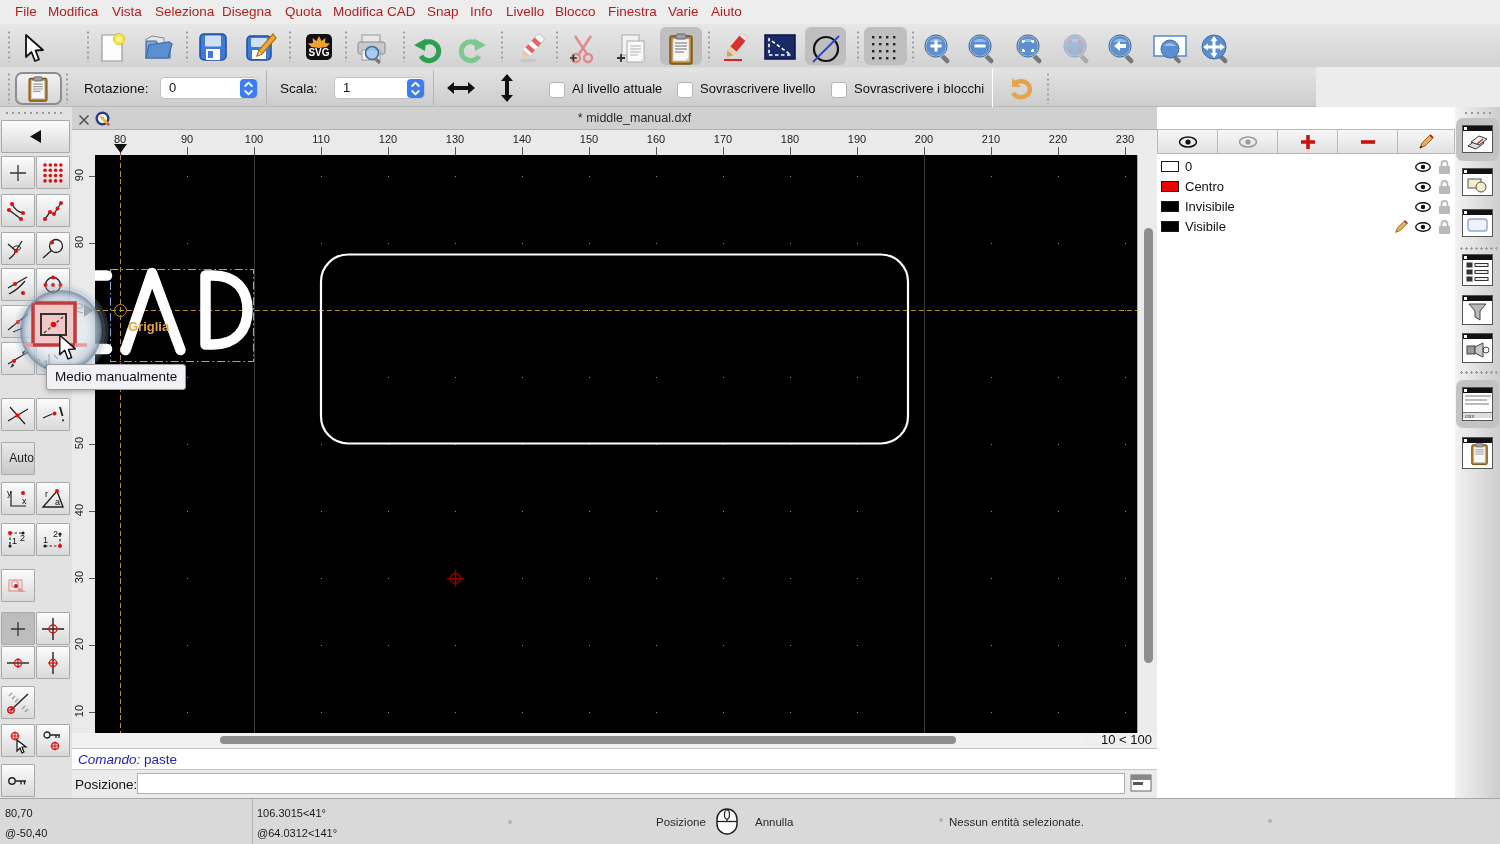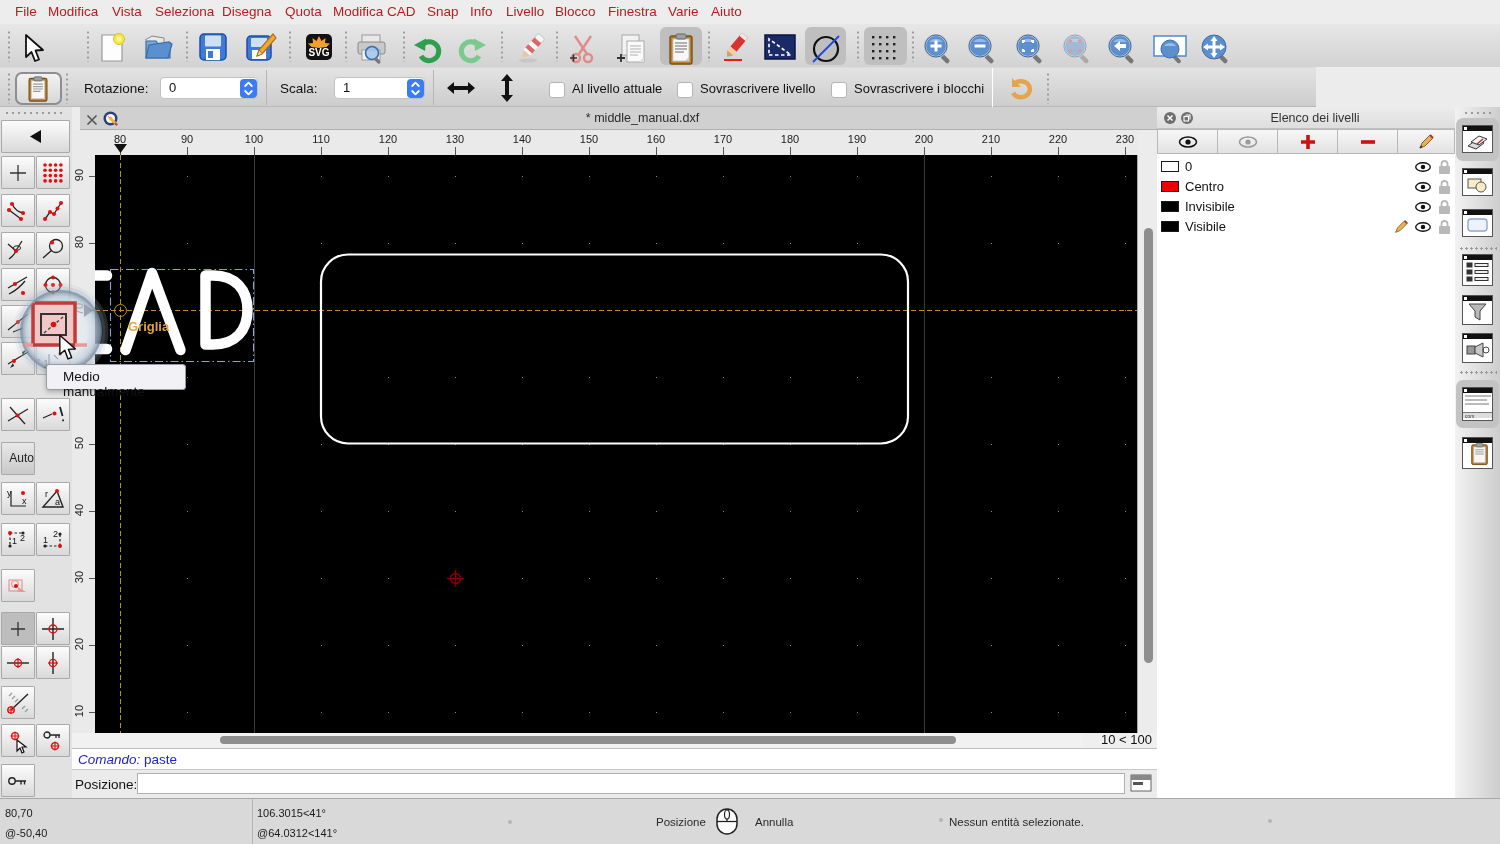--- a/index.html
+++ b/index.html
@@ -18,21 +18,21 @@
      background-image:radial-gradient(circle, #9a9a9a 1px, transparent 1.2px);
      background-size:2px 5px; background-repeat:repeat-y; }
   .vline { position:absolute; width:1px; background:#b5b5b5; }
   .pressed { position:absolute; background:#bfbfbf; border-radius:6px; }
   .ticon { position:absolute; }
 
   
   #leftdock { left:0; top:107px; width:72px; height:691px; background:#e2e2e2; }
   .lbtn { position:absolute; width:34px; height:33px; background:linear-gradient(#fcfcfc,#d9d9d9); border:1px solid #a9a9a9; border-radius:1px; }
   .lbtn svg { position:absolute; left:3px; top:3px; }
-  #doctitle { left:72px; top:107px; width:1085px; height:23px; background:#d0d0d0; border-bottom:1px solid #b0b0b0;margin-left:8px; }
+  #doctitle { left:72px; top:107px; width:1085px; height:23px; background:#d0d0d0; border-bottom:1px solid #b0b0b0; }
   #hruler { left:95px; top:130px; width:1042px; height:25px; background:#eaeaea; }
   #hruler .lab { position:absolute; top:3px; font-size:11px; color:#222; transform:translateX(-50%); }
   #hruler .tick { position:absolute; top:17px; width:1px; height:8px; background:#555; }
   #vrulcorner { left:72px; top:130px; width:23px; height:25px; background:#eaeaea; }
   #vruler { left:72px; top:155px; width:23px; height:578px; background:#eaeaea; }
   #vruler .lab { position:absolute; left:-3px; font-size:11px; color:#222; transform:rotate(-90deg); transform-origin:center; width:20px; text-align:center; }
   #vruler .tick { position:absolute; left:17px; width:6px; height:1px; background:#555; }
 
   #canvas { left:95px; top:155px; width:1042px; height:578px; background:#000; }
 
@@ -60,21 +60,21 @@
   #rdock { left:1455px; top:107px; width:45px; height:691px; background:linear-gradient(to right,#f2f2f2,#cdcdcd); }
   .rhl { position:absolute; left:1px; width:43px; background:#c3c3c3; border-radius:7px; }
 
   
   #statusbar { left:0; top:798px; width:1500px; height:46px; background:#d9d9d9; border-top:1px solid #a8a8a8; }
   #statusbar .s { position:absolute; font-size:11px; color:#1a1a1a; white-space:nowrap; }
   #statusbar .m { position:absolute; font-size:11.5px; color:#2a2a2a; white-space:nowrap; }
   .sdot { position:absolute; width:4px; height:4px; border-radius:2px; background:#b5b5b5; }
 
   
-  #tooltip { left:46px; top:364px; width:140px; height:26px; background:#f2f2f6; border:1px solid #9a9aa0; border-radius:3px; font-size:13.5px; color:#111; padding:4px 0 0 16px; box-shadow:0 2px 5px rgba(0,0,0,0.25); }
+  #tooltip { left:46px; top:364px; width:140px; height:26px; background:#f2f2f6; border:1px solid #9a9aa0; border-radius:3px; font-size:13.5px; color:#111; padding:4px 0 0 8px; box-shadow:0 2px 5px rgba(0,0,0,0.25); }
 </style>
 </head>
 <body>
 
 <div class="abs" id="menubar">
   <span style="left:15px">File</span>
   <span style="left:48px">Modifica</span>
   <span style="left:112px">Vista</span>
   <span style="left:155px">Seleziona</span>
   <span style="left:222px">Disegna</span>
@@ -605,32 +605,20 @@
       <rect x="1" y="1" width="20" height="16" fill="#fff" stroke="#666"></rect>
       <rect x="1" y="1" width="20" height="5" fill="#888"></rect>
       <rect x="3" y="8" width="10" height="3" fill="#555"></rect>
     </svg>
 </div>
 <div class="abs" id="vscroll">
     <div id="vthumb"></div>
   </div>
 
 <div class="abs" id="rpanel">
-  <div id="rptitle">
-    <svg class="abs" style="left:7px; top:5px;" width="12" height="12" viewBox="0 0 12 12">
-        <circle cx="6" cy="6" r="6" fill="#6e6e6e"></circle>
-        <path d="M3.5,3.5 L8.5,8.5 M8.5,3.5 L3.5,8.5" stroke="#fff" stroke-width="1.5"></path>
-      </svg>
-    <svg class="abs" style="left:24px; top:5px;" width="12" height="12" viewBox="0 0 12 12">
-        <circle cx="6" cy="6" r="6" fill="#6e6e6e"></circle>
-        <rect x="3" y="4.5" width="4.5" height="4.5" fill="none" stroke="#fff" stroke-width="1.1"></rect>
-        <path d="M4.5,3 h4.5 v4.5" fill="none" stroke="#fff" stroke-width="1.1"></path>
-      </svg>
-    <div class="t">Elenco dei livelli</div>
-  </div>
   <div id="rptools">
       <div class="rpbtn" style="left:0px; width:61px; text-align:center;"><svg width="20" height="14" viewBox="0 0 20 14" style="margin:5px 0 0 0">
           <ellipse cx="10" cy="7" rx="8.5" ry="5" fill="none" stroke="#111" stroke-width="1.6"></ellipse>
           <circle cx="10" cy="7" r="2.6" fill="#111"></circle>
         </svg></div>
       <div class="rpbtn" style="left:60px; width:61px; text-align:center;"><svg width="20" height="14" viewBox="0 0 20 14" style="margin:5px 0 0 0">
           <ellipse cx="10" cy="7" rx="8.5" ry="5" fill="none" stroke="#9a9a9a" stroke-width="1.6"></ellipse>
           <circle cx="10" cy="7" r="2.6" fill="#9a9a9a"></circle>
         </svg></div>
       <div class="rpbtn" style="left:120px; width:61px; text-align:center;"><svg width="16" height="16" viewBox="0 0 16 16" style="margin:4px 0 0 0">

